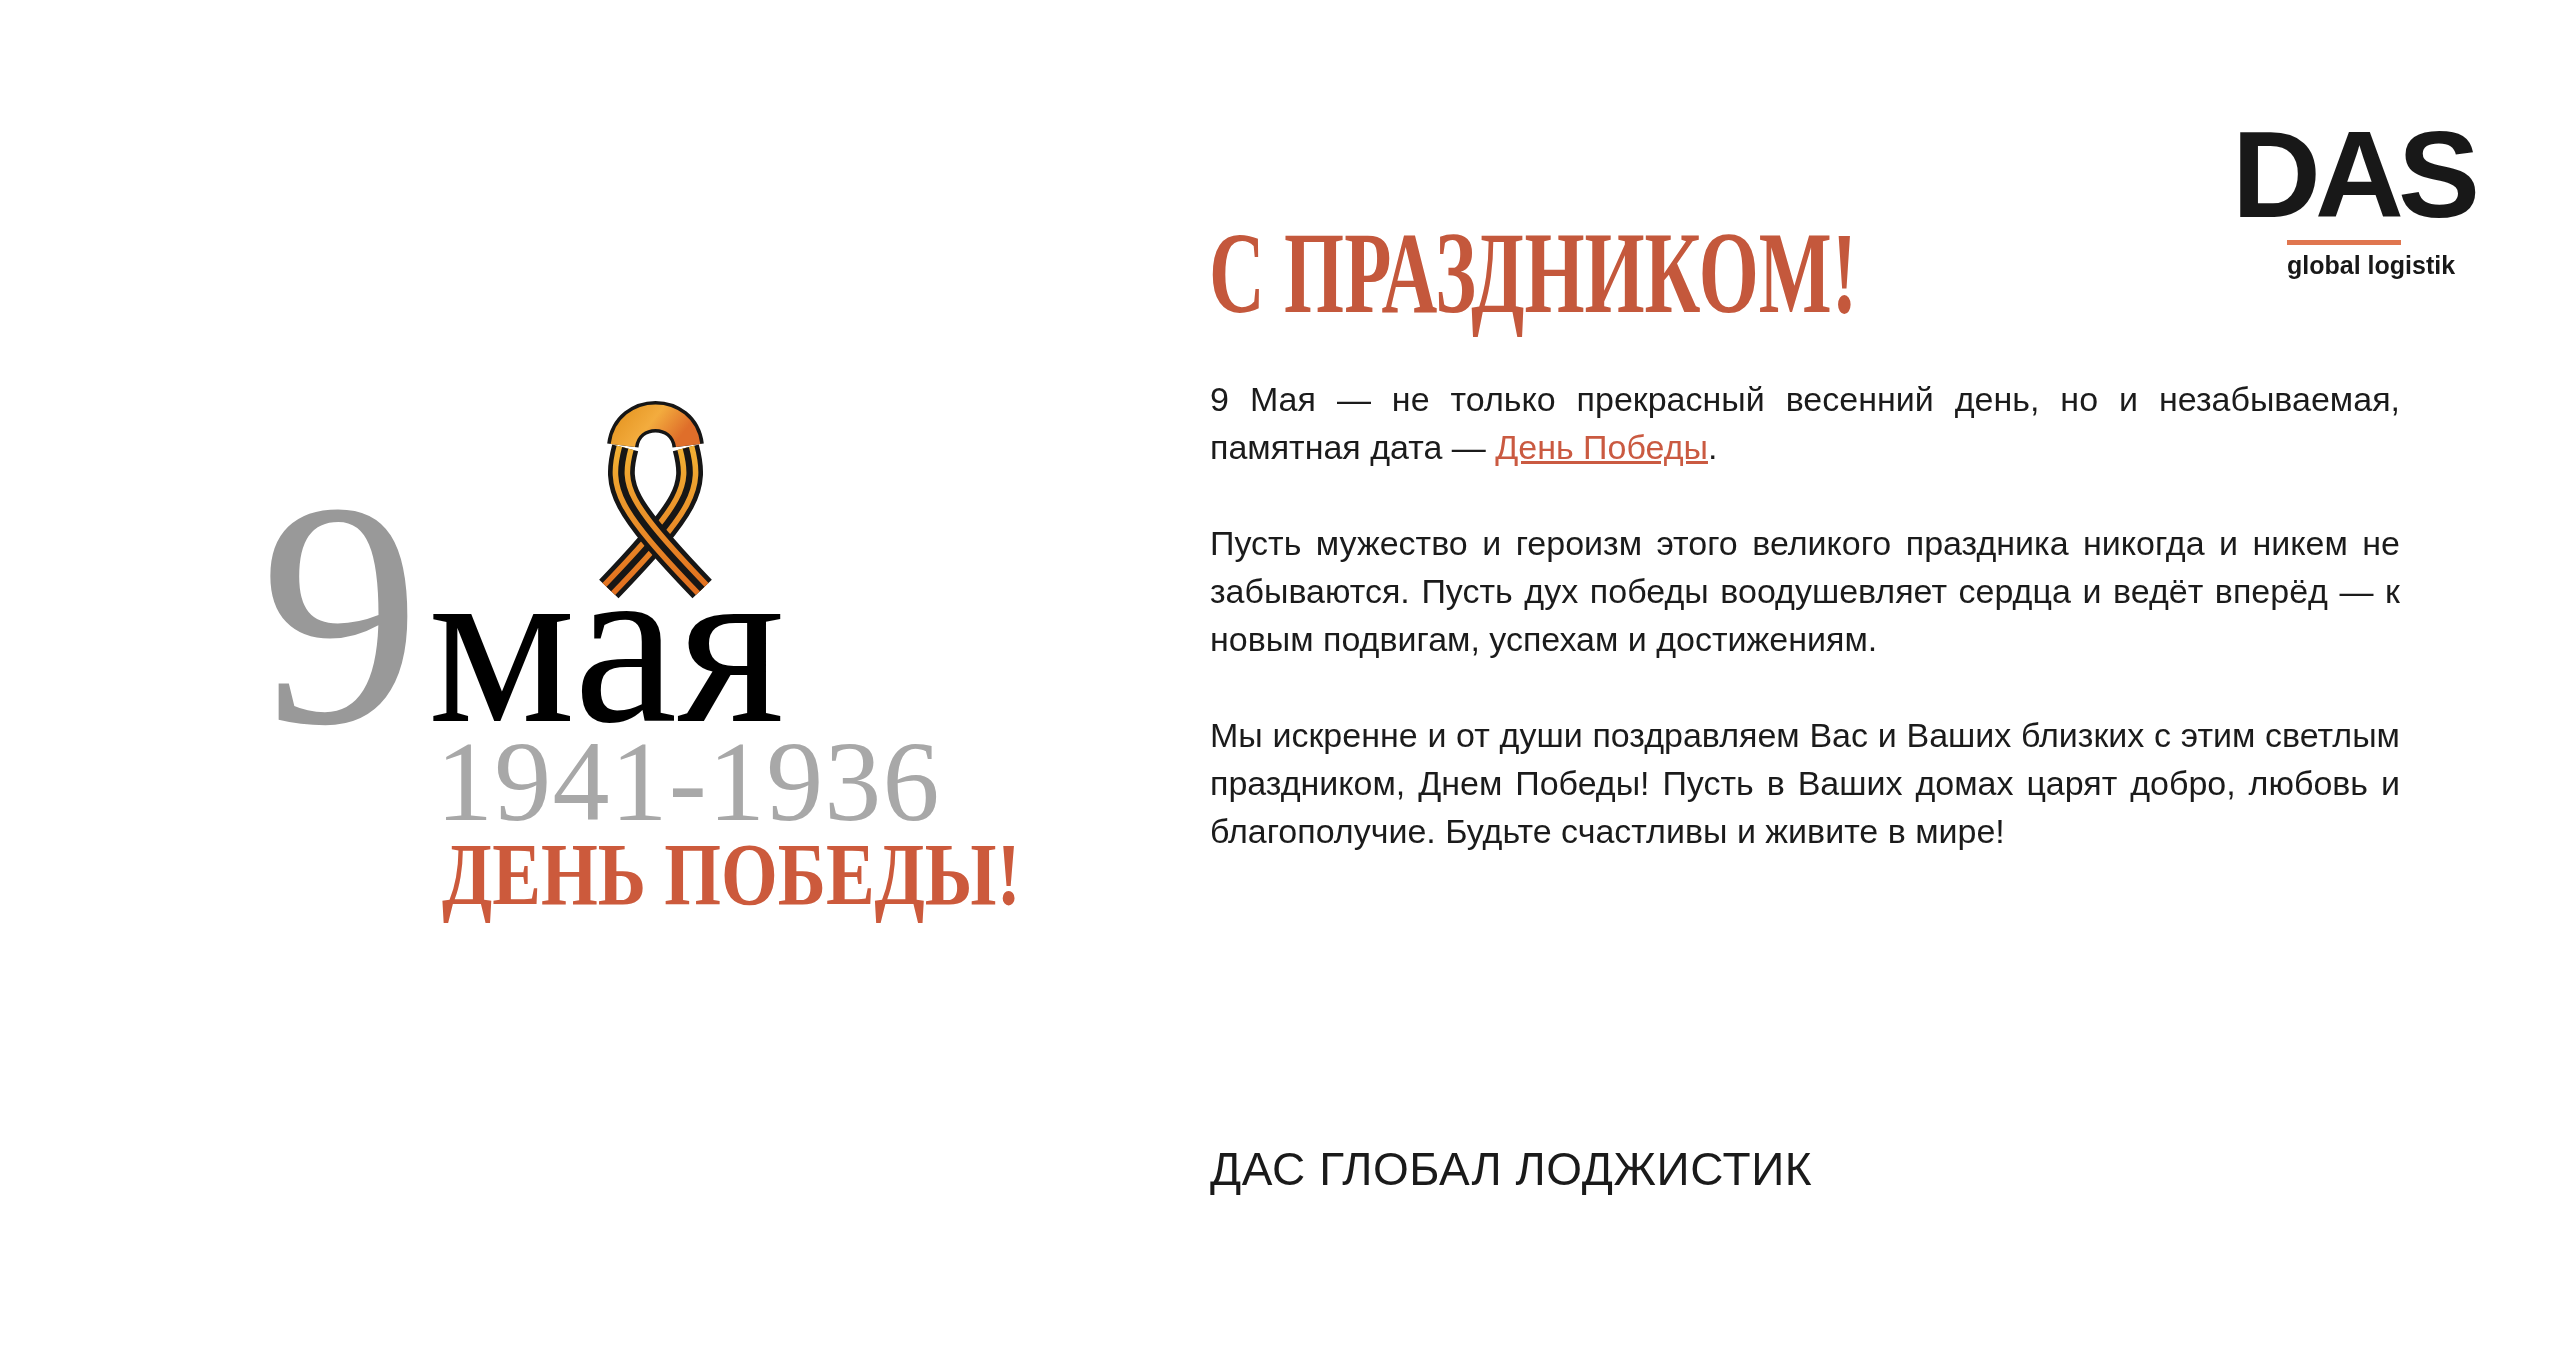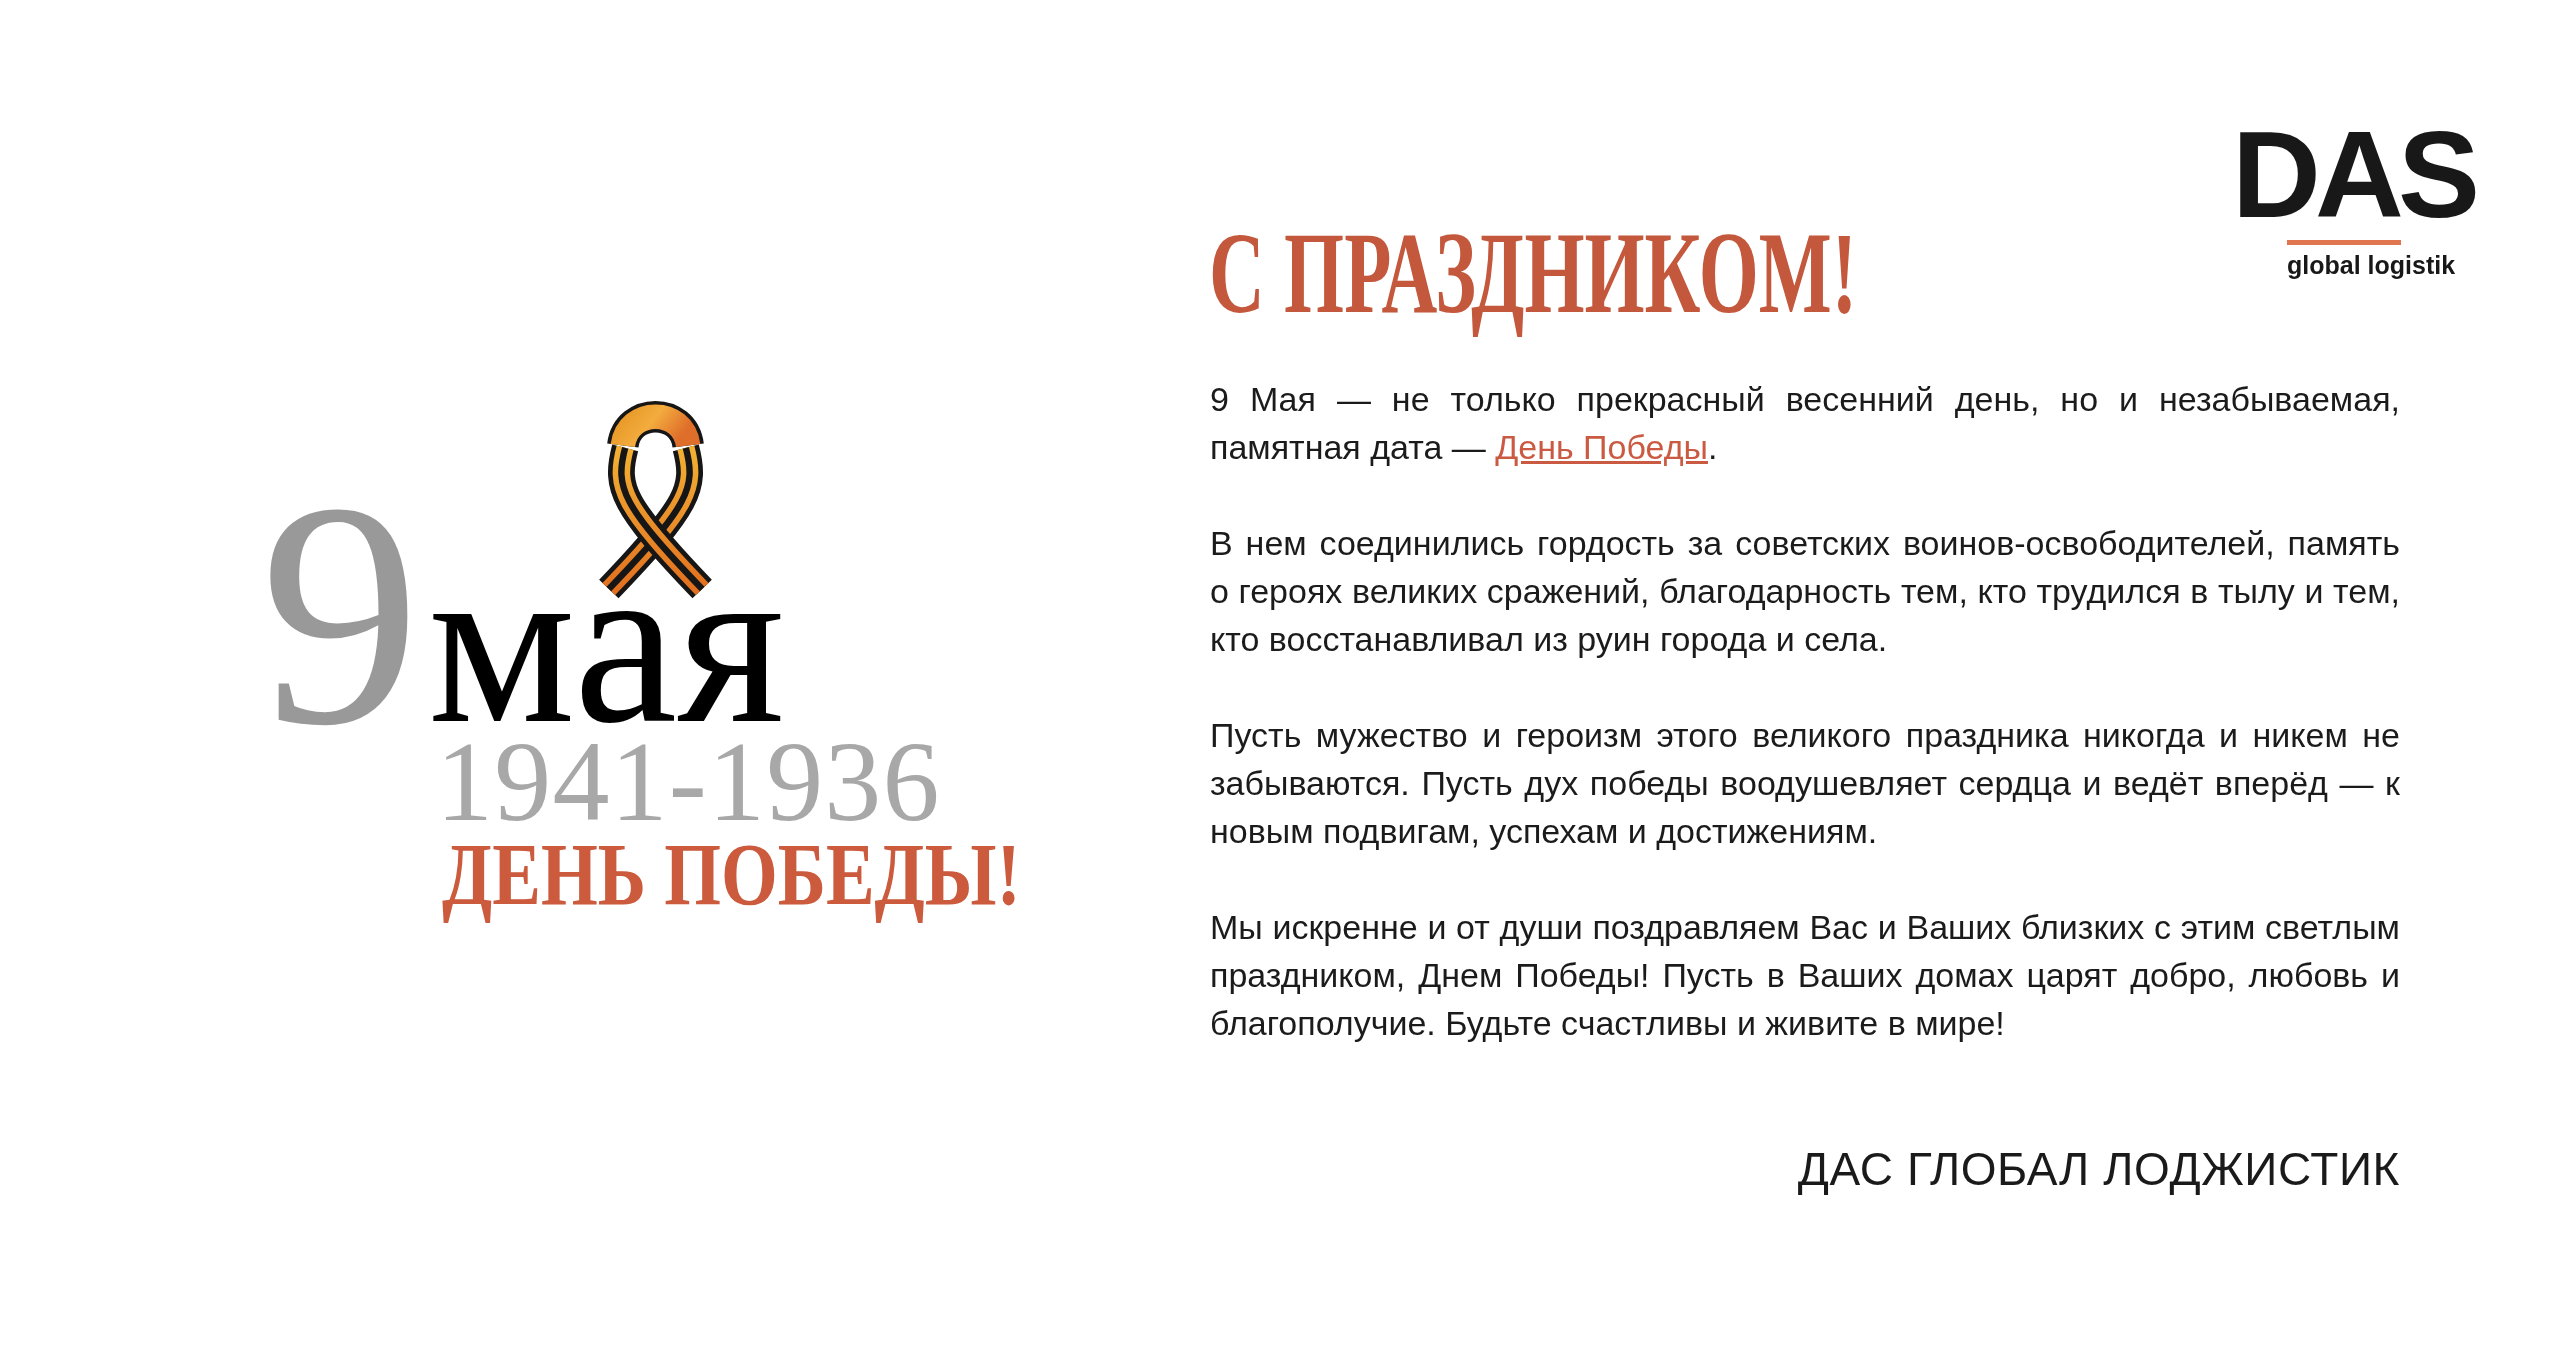--- a/index.html
+++ b/index.html
@@ -60,21 +60,20 @@
     color:#1b1b1b;
     text-align:justify;
   }
   .text-block p{margin:0 0 48px 0;}
   .accent-inline{color:#CA5A41;text-decoration:underline;}
   .signature{
     position:absolute; left:1210px; top:1146px;
     width:1190px;
     font-size:46px; line-height:1;
     color:#1a1a1a;
-    text-align:right;
     letter-spacing:0.6px;
   }
   
   .logo{position:absolute; left:2232px; top:113px; width:222px;}
   .logo-wordmark{
     font-weight:bold;
     font-size:123px; line-height:1;
     letter-spacing:-5.8px;
     color:#181818;
     white-space:nowrap;
@@ -129,21 +128,20 @@
   </svg>
 
   <div class="emblem-month">мая</div>
   <div class="emblem-years">1941-1936</div>
   <div class="emblem-victory">ДЕНЬ ПОБЕДЫ!</div>
 
   <div class="greeting-heading">С ПРАЗДНИКОМ!</div>
 
   <div class="text-block">
     <p><span>9 Мая — не только прекрасный весенний день, но и незабываемая, памятная дата — </span><span class="accent-inline">День Победы</span><span>.</span></p>
-    <p>В нем соединились гордость за советских воинов-освободителей, память о героях великих сражений, благодарность тем, кто трудился в тылу и тем, кто восстанавливал из руин города и села.</p>
     <p>Пусть мужество и героизм этого великого праздника никогда и никем не забываются. Пусть дух победы воодушевляет сердца и ведёт вперёд — к новым подвигам, успехам и достижениям.</p>
     <p>Мы искренне и от души поздравляем Вас и Ваших близких с этим светлым праздником, Днем Победы! Пусть в Ваших домах царят добро, любовь и благополучие. Будьте счастливы и живите в мире!</p>
   </div>
 
   <div class="signature">ДАС ГЛОБАЛ ЛОДЖИСТИК</div>
 
   <div class="logo">
     <div class="logo-wordmark">DAS</div>
     <div class="logo-underline"></div>
     <div class="logo-tagline">global logistik</div>

